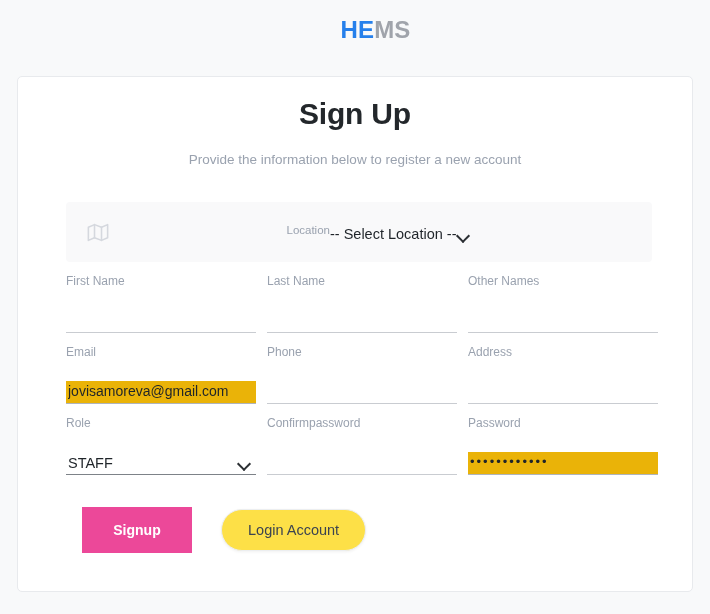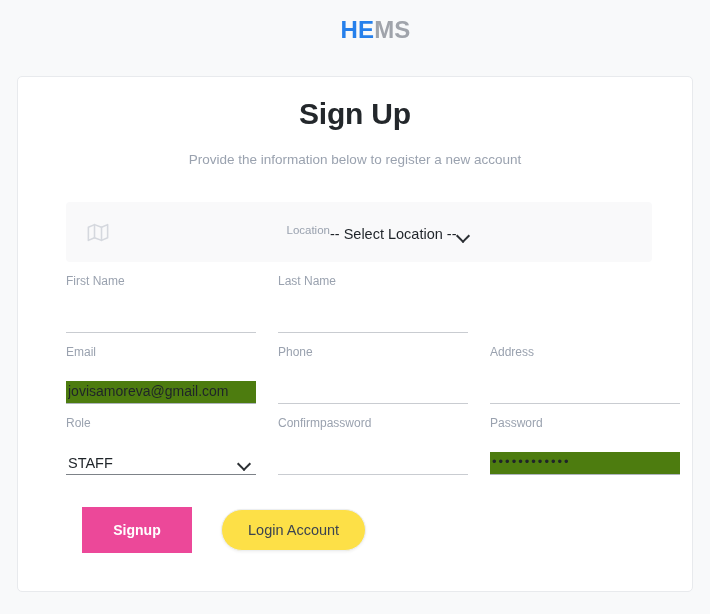--- a/index.html
+++ b/index.html
@@ -129,21 +129,21 @@
 
   
   .form-grid {
     position: absolute;
     left: 48px;
     top: 197px;
     width: 596px;
   }
   .form-row {
     display: flex;
-    gap: 22px;
+    gap: 11px;
     margin-bottom: 1px;
   }
   .field {
     width: 190px;
     flex: 0 0 190px;
     padding-bottom: 11px;
   }
   .field-label {
     font-size: 12px;
     color: #9aa2af;
@@ -158,21 +158,21 @@
     border-bottom: 1px solid #c9ccd1;
     background: transparent;
     font-family: "Liberation Sans", sans-serif;
     font-size: 14px;
     color: #1f2429;
     padding: 0 2px 3px 2px;
     outline: none;
     display: block;
   }
   .field-input.autofill {
-    background: #4d7c0f;
+    background: #eab308;
     border-bottom: 1px solid #aeb4bd;
   }
   .field-input.pw {
     letter-spacing: 2px;
     font-size: 13px;
   }
 
   
   .select-wrap {
     position: relative;
@@ -263,20 +263,24 @@
 
     <div class="form-row">
       <div class="field">
         <label class="field-label">First Name</label>
         <input class="field-input" type="text" value="" style="">
       </div>
       <div class="field">
         <label class="field-label">Last Name</label>
         <input class="field-input" type="text" value="" style="">
       </div>
+      <div class="field">
+        <label class="field-label">Other Names</label>
+        <input class="field-input" type="text" value="" style="">
+      </div>
     </div>
 
     <div class="form-row">
       <div class="field">
         <label class="field-label">Email</label>
         <input class="field-input autofill" type="text" value="jovisamoreva@gmail.com" style="">
       </div>
       <div class="field">
         <label class="field-label">Phone</label>
         <input class="field-input" type="text" value="" style="">

